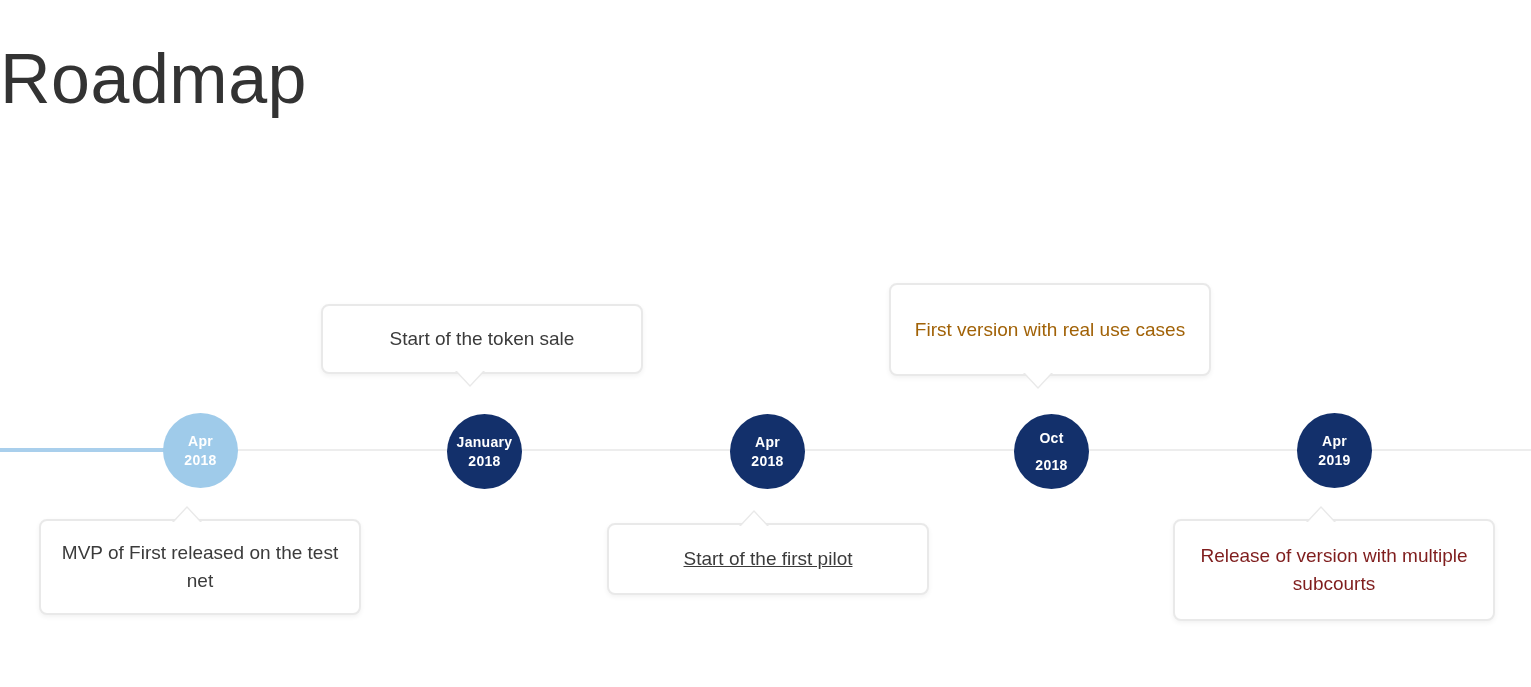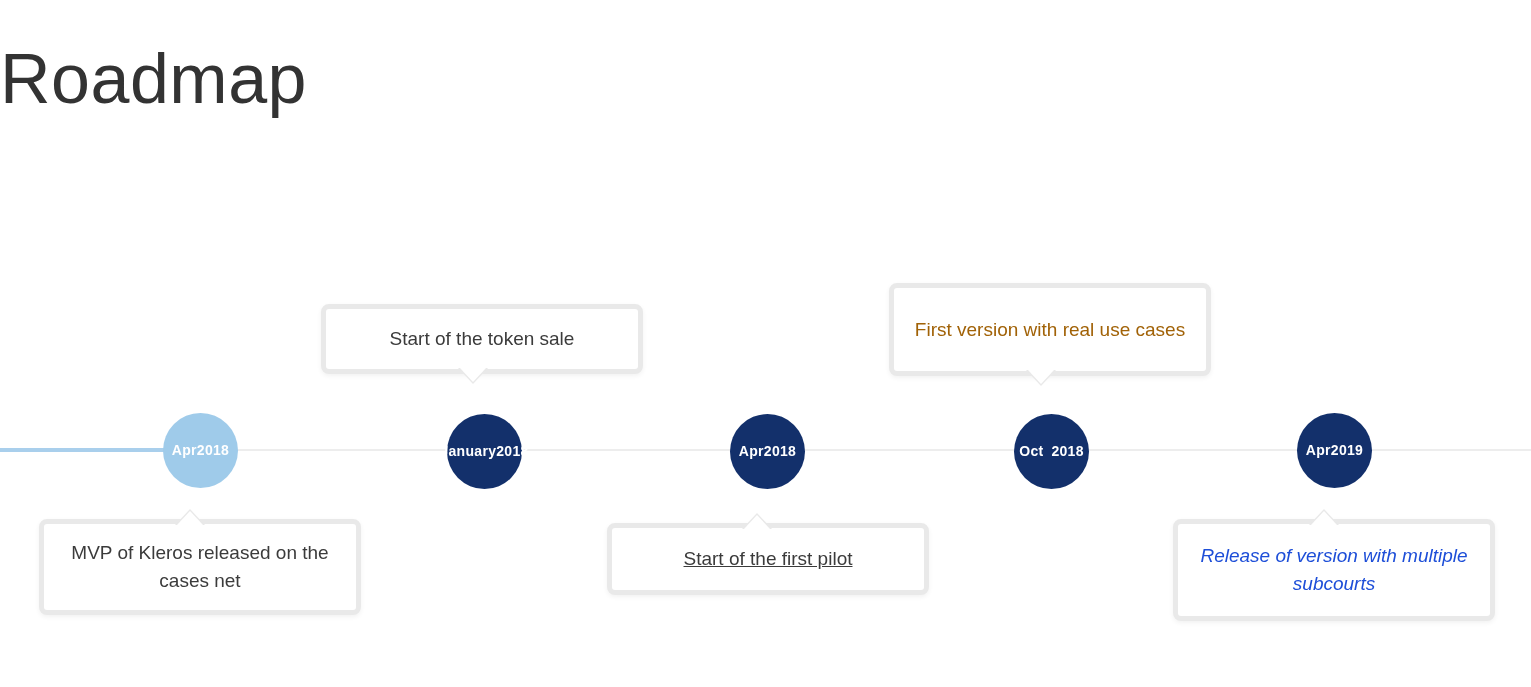--- a/index.html
+++ b/index.html
@@ -55,37 +55,38 @@
     background: #a9cfec;
   }
 
   
   .node {
     position: absolute;
     width: 75px;
     height: 75px;
     border-radius: 50%;
     display: flex;
+    flex-direction: column;
     align-items: center;
     justify-content: center;
     color: #ffffff;
     font-size: 14px;
     font-weight: bold;
     line-height: 19px;
     letter-spacing: 0.3px;
     z-index: 5;
   }
   .node .node-month,
   .node .node-year { display: block; }
 
   
   .card {
     position: absolute;
     background: #ffffff;
-    border: 5px solid #eab308;
+    border: 2px solid #eab308;
     border-radius: 8px;
     box-shadow: 0 2px 5px rgba(0, 0, 0, 0.055);
     display: flex;
     align-items: center;
     justify-content: center;
     text-align: center;
     color: #3b3b3b;
     font-size: 19px;
     line-height: 28px;
     font-weight: 400;
@@ -151,21 +152,21 @@
 
 <div class="timeline">
   <div class="axis-line-gray" style="background: rgb(237, 237, 237);"></div>
   <div class="axis-line-blue" style="width: 200px; background: rgb(169, 207, 236);"></div>
 
   <div class="node" style="left: 163px; top: 413px; background: rgb(159, 203, 234); color: rgb(255, 255, 255);">
     <span class="node-month">Apr</span>
     <span class="node-year">2018</span>
   </div>
   <div class="card below" style="left: 39px; top: 519px; width: 322px; height: 96px; background: rgb(255, 255, 255); border-color: rgb(233, 233, 233); color: rgb(59, 59, 59);">
-    <span class="card-text">MVP of Kleros released on the cases net</span>
+    <span class="card-text">MVP of First released on the test net</span>
     <span class="tail" style="left: 131px;"></span>
   </div>
 
   <div class="node" style="left: 447px; top: 414px; background: rgb(19, 48, 107); color: rgb(255, 255, 255);">
     <span class="node-month">January</span>
     <span class="node-year">2018</span>
   </div>
   <div class="card above" style="left: 321px; top: 304px; width: 322px; height: 70px; background: rgb(255, 255, 255); border-color: rgb(233, 233, 233); color: rgb(59, 59, 59);">
     <span class="card-text">Start of the token sale</span>
     <span class="tail" style="left: 132px;"></span>
@@ -186,17 +187,17 @@
   </div>
   <div class="card above" style="left: 889px; top: 283px; width: 322px; height: 93px; background: rgb(255, 255, 255); border-color: rgb(233, 233, 233); color: #a16207;">
     <span class="card-text">First version with real use cases</span>
     <span class="tail" style="left: 132px;"></span>
   </div>
 
   <div class="node" style="left: 1297px; top: 413px; background: rgb(19, 48, 107); color: rgb(255, 255, 255);">
     <span class="node-month">Apr</span>
     <span class="node-year">2019</span>
   </div>
-  <div class="card below" style="left: 1173px; top: 519px; width: 322px; height: 102px; background: rgb(255, 255, 255); border-color: rgb(233, 233, 233); color: #1d4ed8; font-style: italic;">
+  <div class="card below" style="left: 1173px; top: 519px; width: 322px; height: 102px; background: rgb(255, 255, 255); border-color: rgb(233, 233, 233); color: #7f1d1d;">
     <span class="card-text">Release of version with multiple subcourts</span>
     <span class="tail" style="left: 131px;"></span>
   </div>
 </div>
 
 </body></html>

